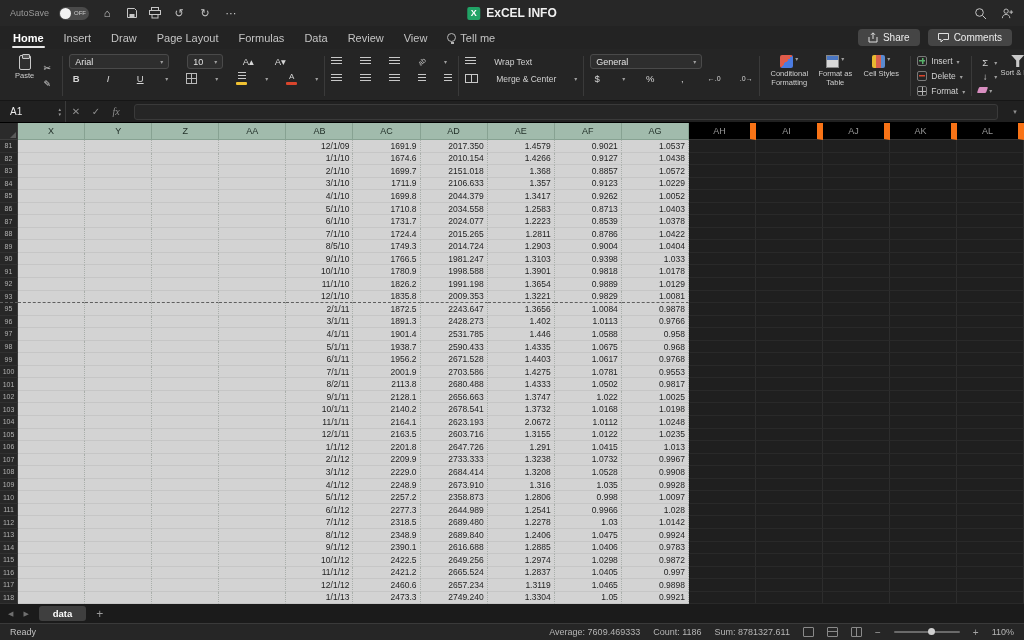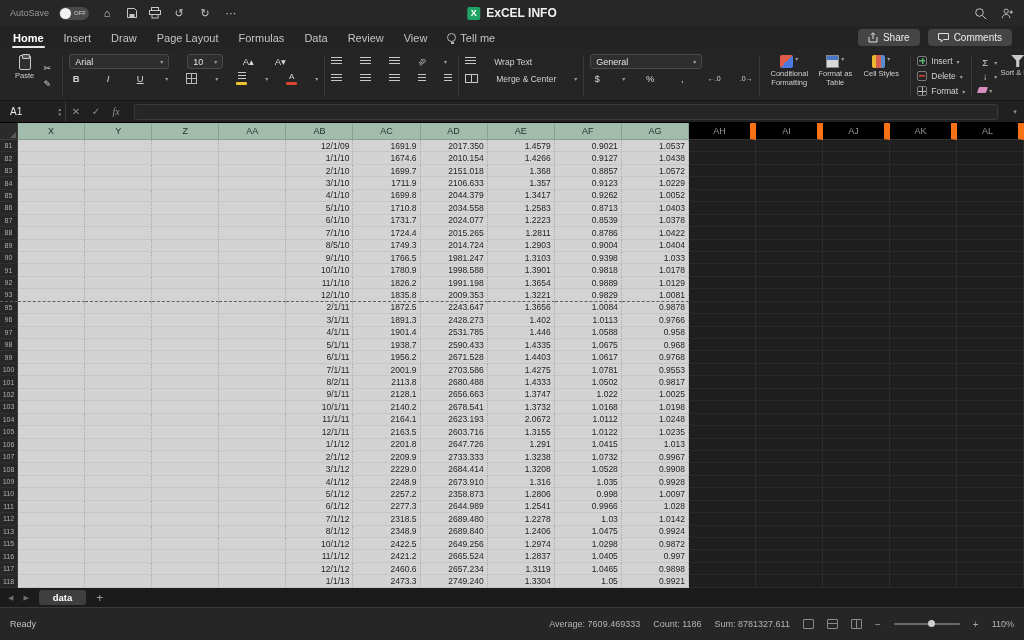--- a/index.html
+++ b/index.html
@@ -122,21 +122,21 @@
 
   
   .sheetbar{height:19px;background:#1b1b1b;display:flex;align-items:center;padding:0 8px;gap:10px;flex:none;}
   .sb-nav{font-size:7px;color:#6f6f6f;}
   .sheettab{height:15px;background:#3f3f3f;border-radius:3px;color:#fff;font-size:9.5px;font-weight:bold;
     display:flex;align-items:center;padding:0 14px;}
   .addtab{font-size:12px;color:#9a9a9a;}
 
   
   .statusbar{height:17px;background:#262626;border-top:1px solid #3a3a3a;display:flex;align-items:center;
-    font-size:9px;color:#b5b5b5;padding:16px 10px;gap:13px;flex:none;}
+    font-size:9px;color:#b5b5b5;padding:0 10px;gap:13px;flex:none;}
   .sb-ready{margin-right:auto;color:#c0c0c0;}
   .viewic{width:11px;height:10px;border:1px solid #8a8a8a;border-radius:1px;}
   .viewic.v2{background:linear-gradient(#8a8a8a,#8a8a8a) 0 3px/11px 1px no-repeat;}
   .viewic.v3{background:linear-gradient(#8a8a8a,#8a8a8a) center/1px 10px no-repeat;}
   .ztrack{width:66px;height:2px;background:#6a6a6a;border-radius:1px;position:relative;}
   .zknob{position:absolute;left:34px;top:-3px;width:7px;height:7px;background:#cfcfcf;border-radius:50%;}
   .zsign{font-size:10px;color:#a5a5a5;}
   svg{display:block;}
 </style>
 </head>
@@ -1049,20 +1049,38 @@
           <div class="cell light">1.2406</div>
           <div class="cell light">1.0475</div>
           <div class="cell light">0.9924</div>
           <div class="cell dk"></div>
           <div class="cell dk"></div>
           <div class="cell dk"></div>
           <div class="cell dk"></div>
           <div class="cell dk"></div>
         </div>
         <div class="grow">
+          <div class="rowh">114</div>
+          <div class="cell light"></div>
+          <div class="cell light"></div>
+          <div class="cell light"></div>
+          <div class="cell light"></div>
+          <div class="cell light">9/1/12</div>
+          <div class="cell light">2390.1</div>
+          <div class="cell light">2616.688</div>
+          <div class="cell light">1.2885</div>
+          <div class="cell light">1.0406</div>
+          <div class="cell light">0.9783</div>
+          <div class="cell dk"></div>
+          <div class="cell dk"></div>
+          <div class="cell dk"></div>
+          <div class="cell dk"></div>
+          <div class="cell dk"></div>
+        </div>
+        <div class="grow">
           <div class="rowh">115</div>
           <div class="cell light"></div>
           <div class="cell light"></div>
           <div class="cell light"></div>
           <div class="cell light"></div>
           <div class="cell light">10/1/12</div>
           <div class="cell light">2422.5</div>
           <div class="cell light">2649.256</div>
           <div class="cell light">1.2974</div>
           <div class="cell light">1.0298</div>

